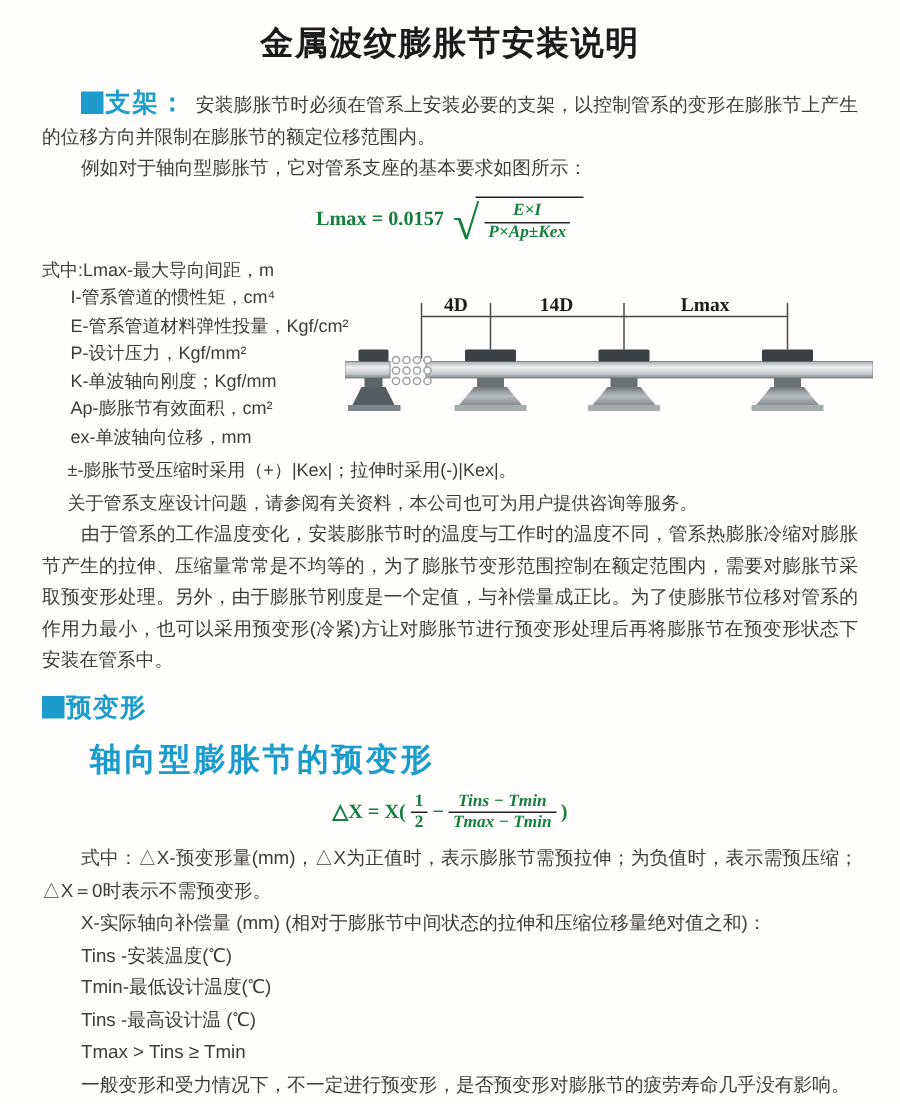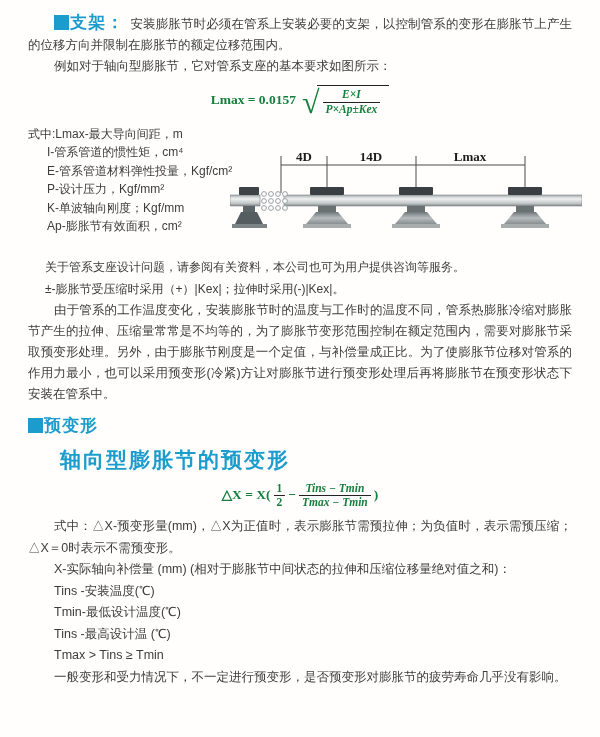--- a/index.html
+++ b/index.html
@@ -47,40 +47,42 @@
   .note-line.pad { padding-left:17px; }
 
   .axial-notes .para { line-height:21.5px; }
   .axial-notes .line { text-indent:26px; line-height:21.5px; }
 </style>
 </head>
 <body>
 
 <div class="page">
 
+  <h1 class="doc-title">金属波纹膨胀节安装说明</h1>
 
   <p class="para indent"><span class="sq"></span><span class="sec-head">支架：</span><span>安装膨胀节时必须在管系上安装必要的支架，以控制管系的变形在膨胀节上产生的位移方向并限制在膨胀节的额定位移范围内。</span></p>
 
   <p class="para indent">例如对于轴向型膨胀节，它对管系支座的基本要求如图所示：</p>
 
   <div class="formula">
     <span>Lmax = 0.0157</span><span class="sqrt">
         <span class="rad">√</span>
         <span class="radicand"><span class="frac it"><span class="num">E×I</span><span class="den">P×Ap±Kex</span></span></span>
       </span>
   </div>
 
   <div class="vars-row">
     <div class="vars">
       <div class="v first">式中:Lmax-最大导向间距，m</div>
       <div class="v">I-管系管道的惯性矩，cm⁴</div>
       <div class="v">E-管系管道材料弹性投量，Kgf/cm²</div>
       <div class="v">P-设计压力，Kgf/mm²</div>
       <div class="v">K-单波轴向刚度；Kgf/mm</div>
       <div class="v">Ap-膨胀节有效面积，cm²</div>
+      <div class="v">ex-单波轴向位移，mm</div>
     </div>
 
     <div class="diagram-wrap">
       <svg width="352" height="96" viewBox="0 0 352 96">
         <defs>
           <linearGradient id="pipeG" x1="0" y1="0" x2="0" y2="1">
             <stop offset="0" stop-color="#a9aeb0"></stop>
             <stop offset="0.35" stop-color="#eff1f1"></stop>
             <stop offset="0.75" stop-color="#c4c8c9"></stop>
             <stop offset="1" stop-color="#83898b"></stop>
@@ -145,22 +147,22 @@
         <g>
           <rect x="278" y="38" width="34" height="8" rx="1" fill="#393f42"></rect>
           <rect x="286" y="57" width="18" height="6" fill="#6a7173"></rect>
           <polygon points="274,75 316,75 306,63 284,63" fill="url(#pedG)"></polygon>
           <rect x="271" y="75" width="48" height="4" fill="#a7acad"></rect>
         </g>
       </svg>
     </div>
   </div>
 
+  <p class="note-line pad">±-膨胀节受压缩时采用（+）|Kex|；拉伸时采用(-)|Kex|。</p>
   <p class="note-line pad">关于管系支座设计问题，请参阅有关资料，本公司也可为用户提供咨询等服务。</p>
-  <p class="note-line pad">±-膨胀节受压缩时采用（+）|Kex|；拉伸时采用(-)|Kex|。</p>
 
   <p class="para indent">由于管系的工作温度变化，安装膨胀节时的温度与工作时的温度不同，管系热膨胀冷缩对膨胀节产生的拉伸、压缩量常常是不均等的，为了膨胀节变形范围控制在额定范围内，需要对膨胀节采取预变形处理。另外，由于膨胀节刚度是一个定值，与补偿量成正比。为了使膨胀节位移对管系的作用力最小，也可以采用预变形(冷紧)方让对膨胀节进行预变形处理后再将膨胀节在预变形状态下安装在管系中。</p>
 
   <p class="para sec-head2"><span class="sq"></span><span class="sec-head">预变形</span></p>
 
   <div class="sub-head">轴向型膨胀节的预变形</div>
 
   <div class="formula">
     <span>△X = X(</span><span class="frac"><span class="num">1</span><span class="den">2</span></span><span>−</span><span class="frac it"><span class="num">Tins − Tmin</span><span class="den">Tmax − Tmin</span></span><span>)</span>
   </div>

